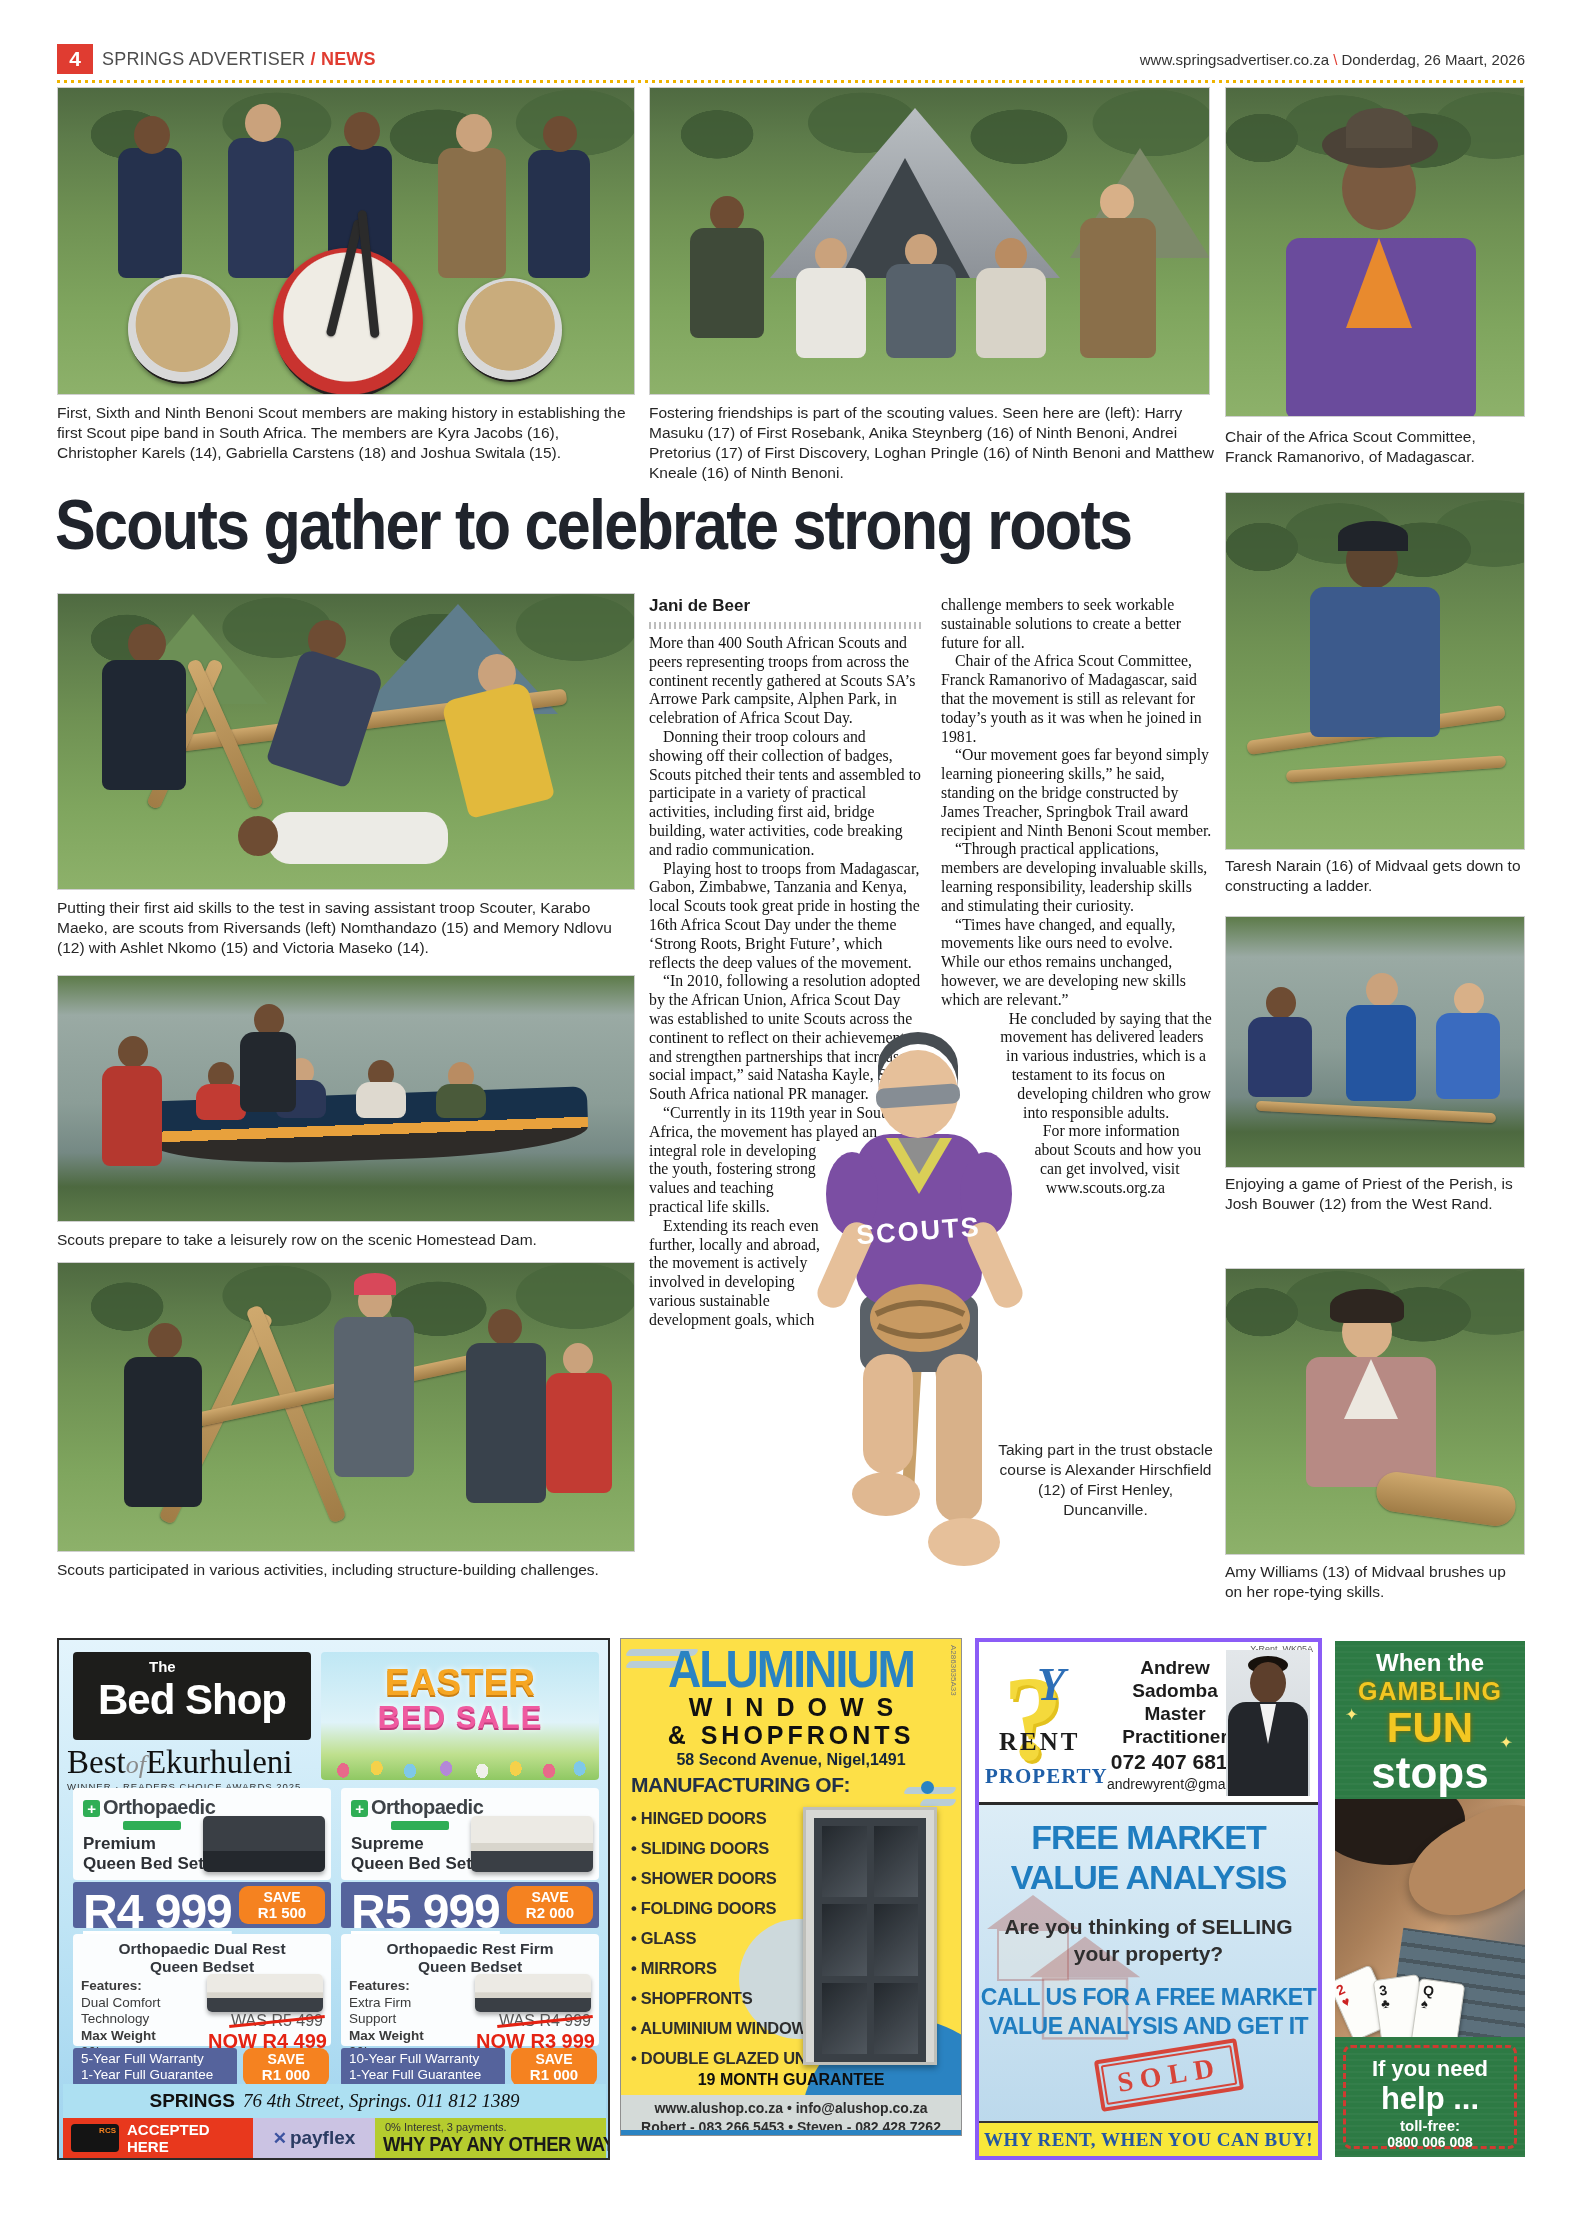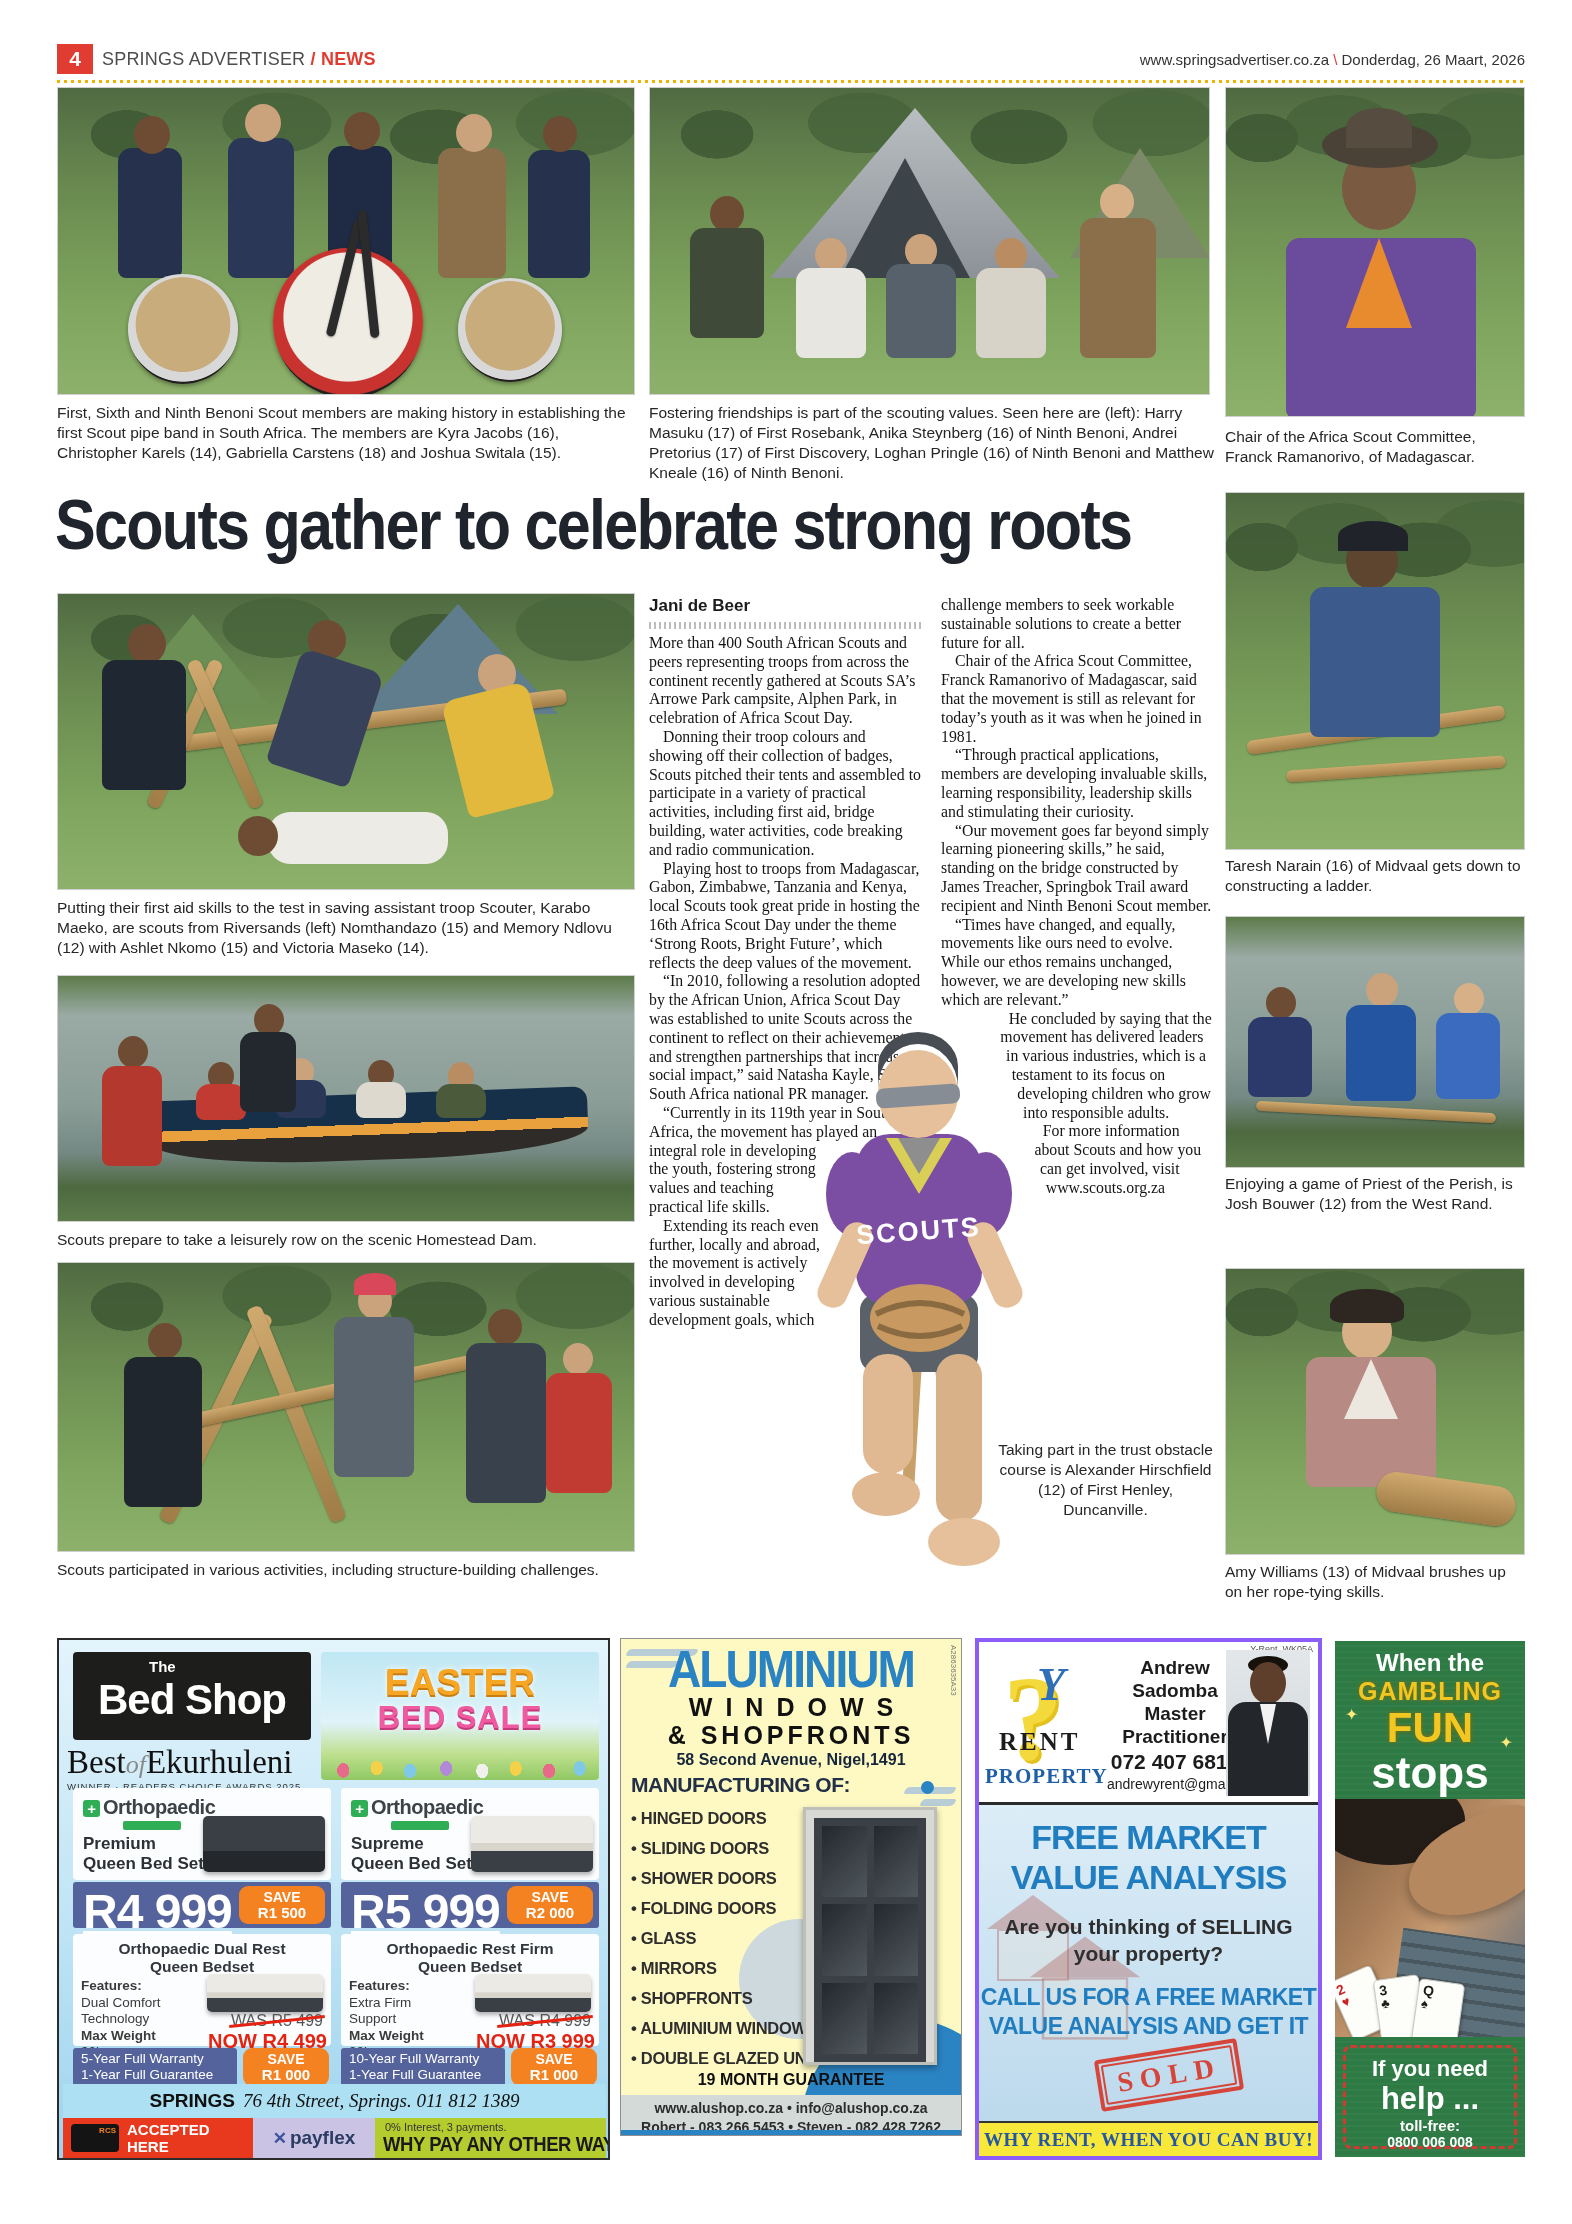--- a/index.html
+++ b/index.html
@@ -110,21 +110,21 @@
            color:#f58220;font-size:8px;font-weight:bold;text-align:right;padding:2px 3px 0 0;box-sizing:border-box;}
   .bs-acc{position:absolute;left:64px;top:3px;font-size:15px;line-height:17px;font-weight:800;}
   .bs-pf{width:122px;background:#cbc3e3;display:flex;align-items:center;justify-content:center;
          color:#2b3c63;font-size:19px;font-weight:bold;}
   .bs-pf .x{font-size:17px;margin-right:3px;color:#3d53a0;}
   .bs-why{flex:1;background:#b5cc2e;position:relative;color:#1a1a1a;}
   .bs-int{position:absolute;left:10px;top:3px;font-size:11px;color:#333;}
   .bs-tag{position:absolute;left:8px;top:14px;font-size:21px;font-weight:800;letter-spacing:-.5px;
           transform:scaleX(.88);transform-origin:0 50%;white-space:nowrap;}
   
-  #ad-alu{left:620px;top:1638px;width:342px;height:498px;border:1px solid #8f8f8f;background:#fef9c3;}
+  #ad-alu{left:620px;top:1638px;width:342px;height:498px;border:1px solid #8f8f8f;background:#fde047;}
   .al-stripe{position:absolute;background:#b9cdd6;height:7px;border-radius:3px;}
   .al-ref{position:absolute;right:3px;top:6px;font-size:8px;color:#777;writing-mode:vertical-rl;}
   .al-title{position:absolute;left:0;right:0;top:2px;text-align:center;font-size:47px;font-weight:800;color:#2a83c2;
             letter-spacing:-2px;transform:scale(.98,1.12);}
   .al-sub1{position:absolute;left:0;right:0;top:54px;text-align:center;font-size:25px;font-weight:bold;color:#111;letter-spacing:13px;text-indent:13px;}
   .al-sub2{position:absolute;left:0;right:0;top:82px;text-align:center;font-size:25px;font-weight:600;color:#111;letter-spacing:4px;}
   .al-addr{position:absolute;left:0;right:0;top:112px;text-align:center;font-size:16px;font-weight:800;color:#16263a;}
   .al-manu{position:absolute;left:10px;top:134px;font-size:21px;font-weight:800;color:#223047;letter-spacing:-.5px;}
   .al-dot{position:absolute;left:300px;top:142px;width:13px;height:13px;border-radius:50%;background:#2a83c2;}
   .al-list{position:absolute;left:10px;top:164px;margin:0;padding:0;list-style:none;}
@@ -327,22 +327,22 @@
     <p class="ind">Playing host to troops from Madagascar, Gabon, Zimbabwe, Tanzania and Kenya, local Scouts took great pride in hosting the 16th Africa Scout Day under the theme ‘Strong Roots, Bright Future’, which reflects the deep values of the movement.</p>
     <div class="sp1"></div>
     <p class="ind">“In 2010, following a resolution adopted by the African Union, Africa Scout Day was established to unite Scouts across the continent to reflect on their achievements and strengthen partnerships that increase social impact,” said Natasha Kayle, Scouts South Africa national PR manager.</p>
     <p class="ind">“Currently in its 119th year in South Africa, the movement has played an integral role in developing the youth, fostering strong values and teaching practical life skills.</p>
     <p class="ind">Extending its reach even further, locally and abroad, the movement is actively involved in developing various sustainable development goals, which</p>
   </div>
 
   <div class="col" id="col2">
     <p>challenge members to seek workable sustainable solutions to create a better future for all.</p>
     <p class="ind">Chair of the Africa Scout Committee, Franck Ramanorivo of Madagascar, said that the movement is still as relevant for today’s youth as it was when he joined in 1981.</p>
+    <p class="ind">“Our movement goes far beyond simply learning pioneering skills,” he said, standing on the bridge constructed by James Treacher, Springbok Trail award recipient and Ninth Benoni Scout member.</p>
     <p class="ind">“Through practical applications, members are developing invaluable skills, learning responsibility, leadership skills and stimulating their curiosity.</p>
-    <p class="ind">“Our movement goes far beyond simply learning pioneering skills,” he said, standing on the bridge constructed by James Treacher, Springbok Trail award recipient and Ninth Benoni Scout member.</p>
     <p class="ind">“Times have changed, and equally, movements like ours need to evolve. While our ethos remains unchanged, however, we are developing new skills which are relevant.”</p>
     <div class="sp2"></div>
     <p class="ind">He concluded by saying that the movement has delivered leaders in various industries, which is a testament to its focus on developing children who grow into responsible adults.</p>
     <p class="ind">For more information about Scouts and how you can get involved, visit www.scouts.org.za</p>
   </div>
 
   <svg id="scout-photo" viewBox="0 0 305 588">
     <path d="M150 330 q-6 90 -10 160" stroke="#c8a06a" stroke-width="12" fill="none"></path>
     <path d="M168 330 q10 70 6 130" stroke="#b98c54" stroke-width="10" fill="none"></path>
     <rect x="92" y="292" width="118" height="78" rx="16" fill="#5a6168"></rect>

